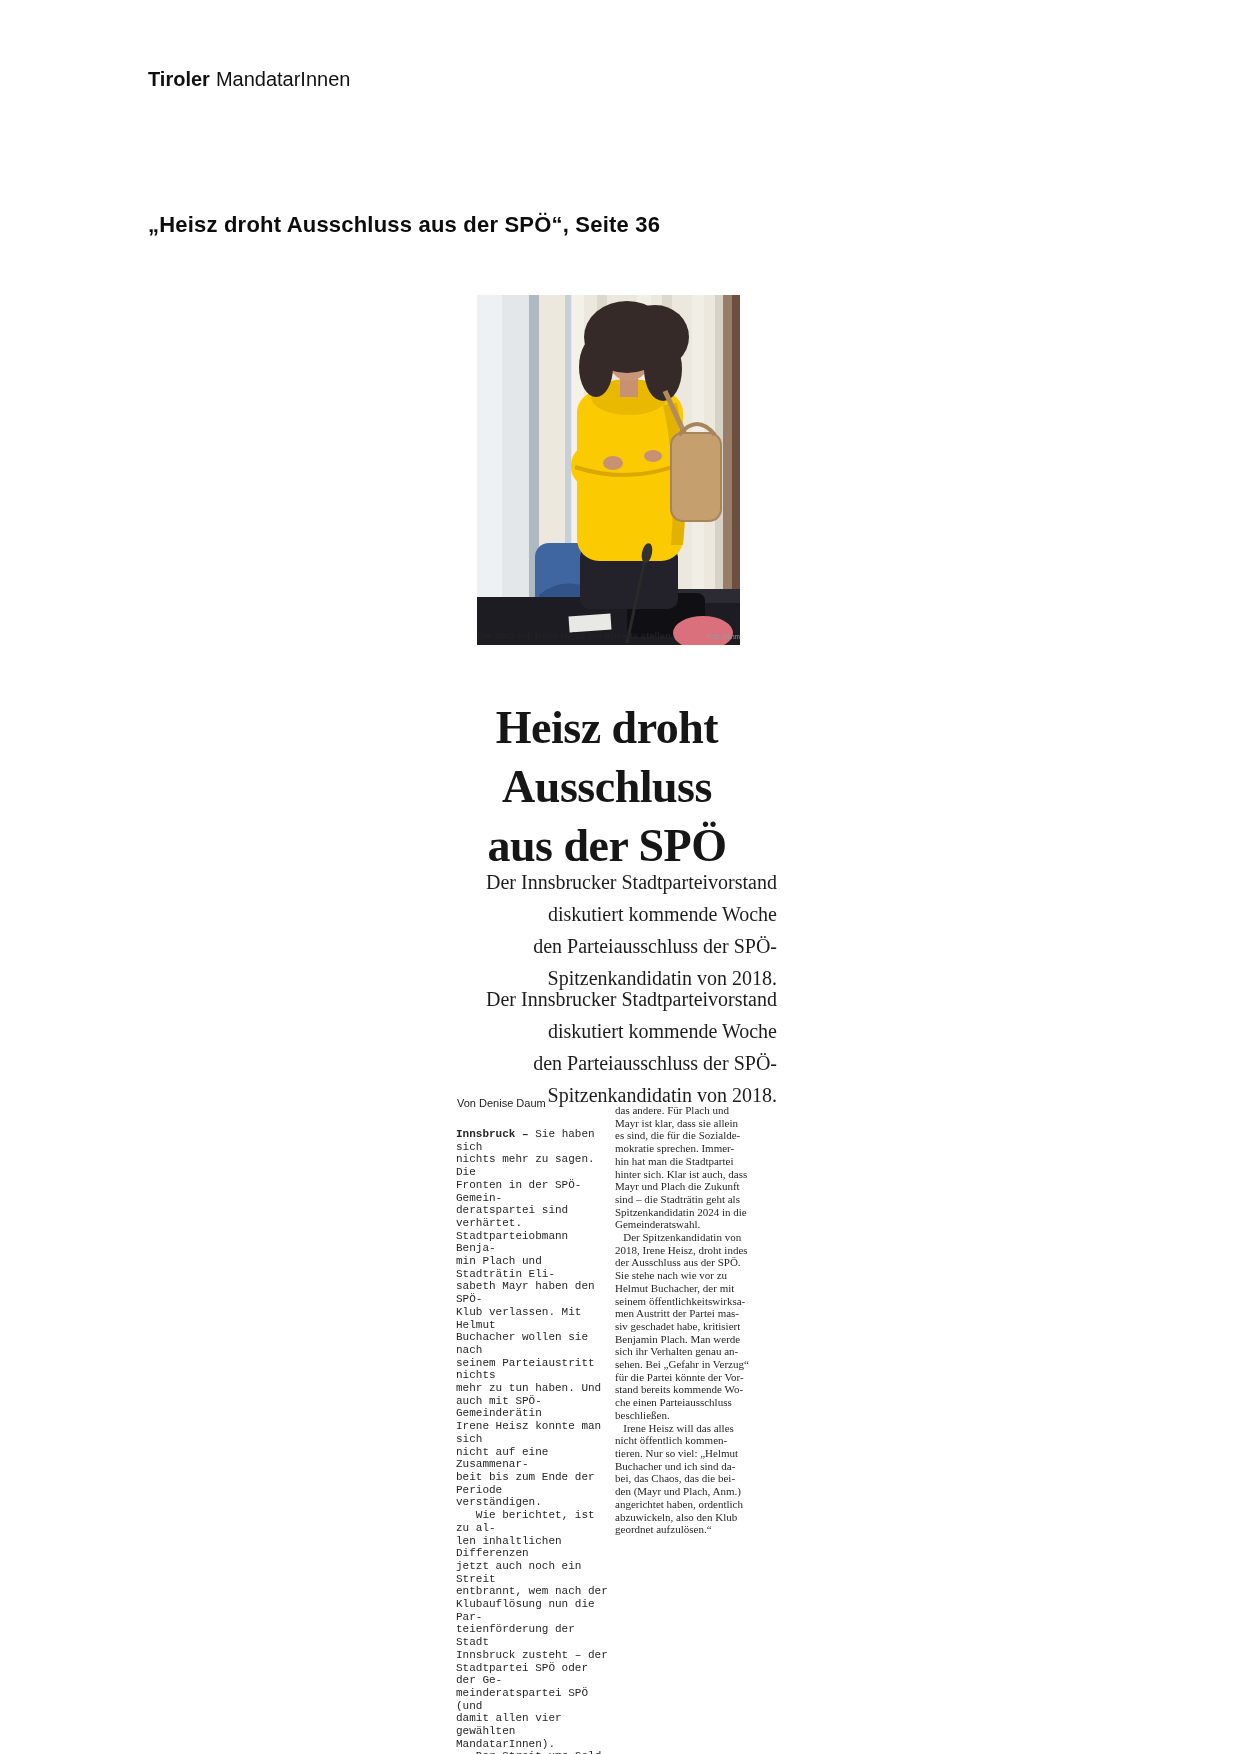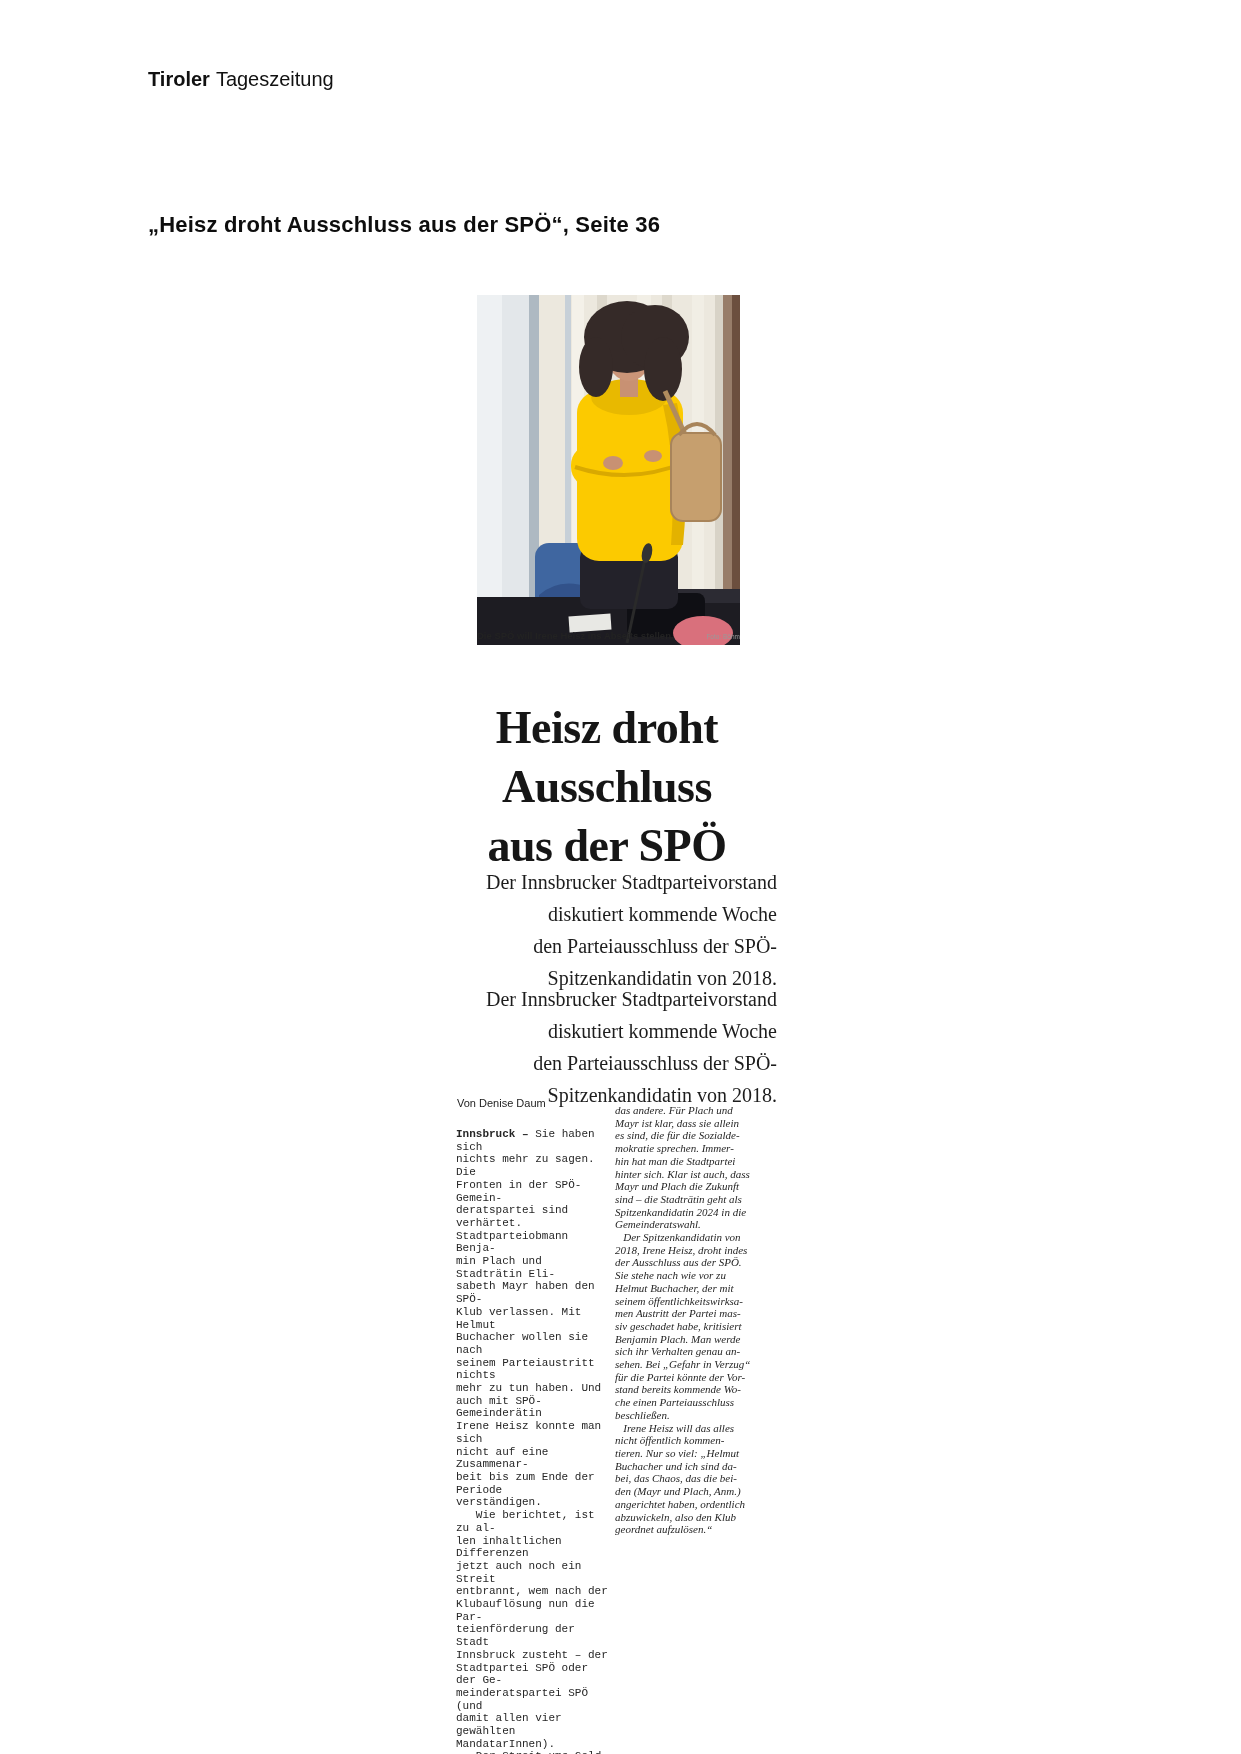--- a/index.html
+++ b/index.html
@@ -72,38 +72,38 @@
   
   .bodycol{
     position:absolute;width:152px;
     font-family:"Liberation Serif",serif;
     font-size:11px;line-height:12.7px;
     color:#262626;
     white-space:pre-wrap;
     text-align:left;
   }
   .col1{left:456px;top:1128px;font-family:Liberation Mono, monospace;}
-  .col2{left:615px;top:1104px;font-style:italic;}
+  .col2{left:615px;top:1104px;}
   .bodycol .b{font-weight:bold;}
   
   .footer{
     position:absolute;left:0;top:1645px;width:1241px;
     display:flex;justify-content:center;gap:5px;
     font-size:20px;color:#222;
   }
   .footer .b{font-weight:bold;}
 </style>
 </head>
 <body>
 
 <div class="page">
 
   <div class="masthead">
     <span class="b">Tiroler</span>
-    <span>Tageszeitung</span>
+    <span>MandatarInnen</span>
   </div>
 
   <div class="ref-headline">„Heisz droht Ausschluss aus der SPÖ“, Seite 36</div>
 
   <div class="photo">
     <svg width="263" height="350" viewBox="0 0 263 350" xmlns="http://www.w3.org/2000/svg">
 
       <rect x="0" y="0" width="263" height="350" fill="#ece8de"></rect>
       <rect x="95" y="0" width="12" height="350" fill="#f4f1e9"></rect>
       <rect x="120" y="0" width="10" height="350" fill="#ddd8cc"></rect>

